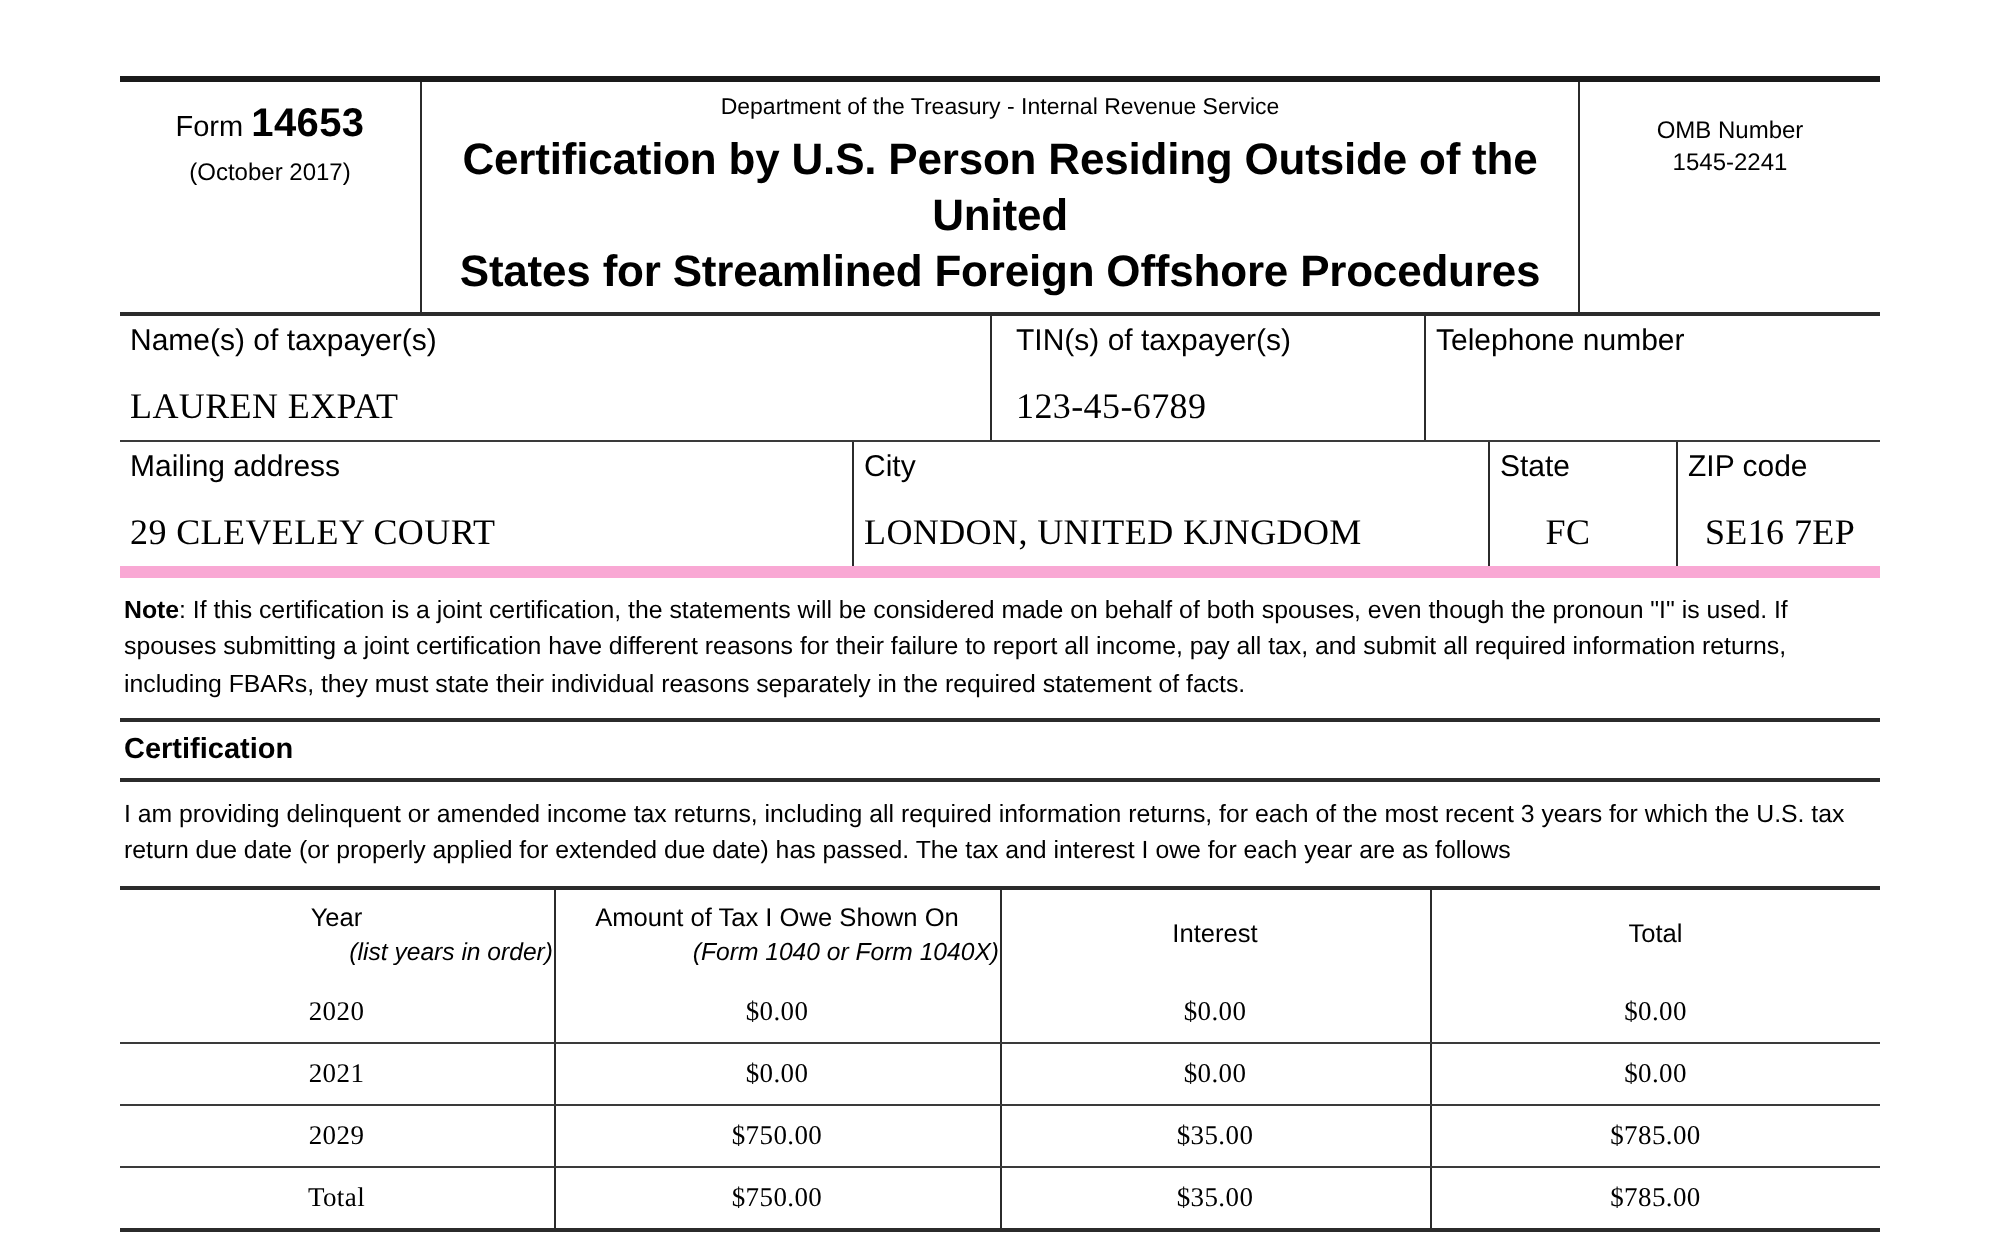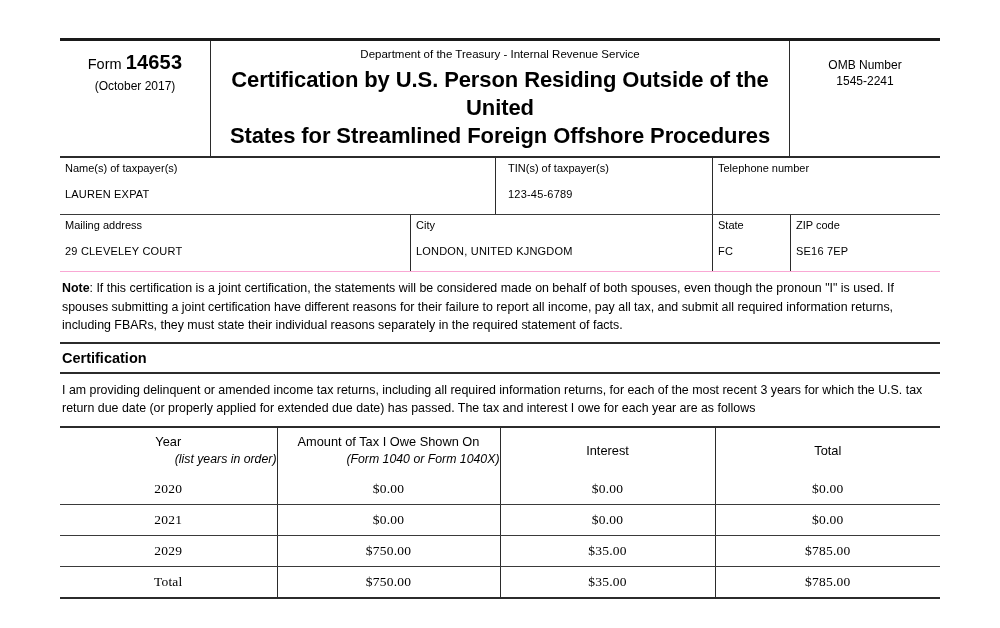--- a/index.html
+++ b/index.html
@@ -86,41 +86,41 @@
     font-size: 12px;
     line-height: 1.35;
   }
 
   
   .field-row {
     display: flex;
     align-items: stretch;
     border-bottom: 1px solid #3a3a3a;
   }
-  .field-row.strong-bottom { border-bottom: 1px solid #f9a8d4; }
+  .field-row.strong-bottom { border-bottom: 6px solid #f9a8d4; gap: 16px; }
 
   .cell {
     padding: 3px 0 4px 5px;
     box-sizing: border-box;
     min-height: 56px;
   }
   .cell + .cell { border-left: 1px solid #2b2b2b; }
 
   .cell-label {
-    font-size: 11px;
+    font-size: 15px;
     line-height: 1.3;
   }
   .cell-value {
-    font-family: Liberation Sans, sans-serif;
-    font-size: 11px;
+    font-family: Liberation Serif, serif;
+    font-size: 18px;
     line-height: 1.3;
     margin-top: 12px;
     letter-spacing: 0.2px;
   }
-  .cell-value.center { text-align: left; padding-right: 4px; }
+  .cell-value.center { text-align: center; padding-right: 4px; }
 
   .w-name  { width: 435px; flex: 0 0 435px; }
   .w-tin   { width: 217px; flex: 0 0 217px; padding-left: 12px; }
   .w-tel   { flex: 1 1 auto; }
 
   .w-addr  { width: 350px; flex: 0 0 350px; }
   .w-city  { width: 302px; flex: 0 0 302px; }
   .w-state { width: 78px;  flex: 0 0 78px; }
   .w-zip   { flex: 1 1 auto; }
 

